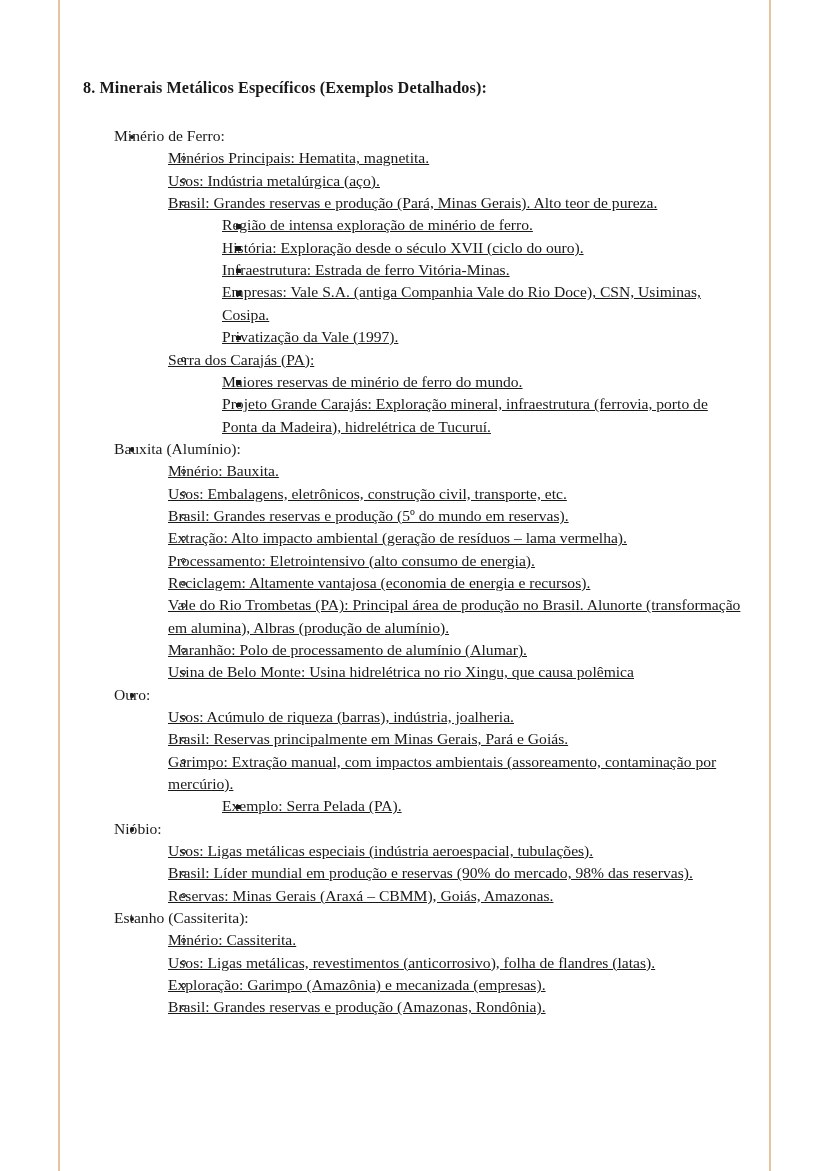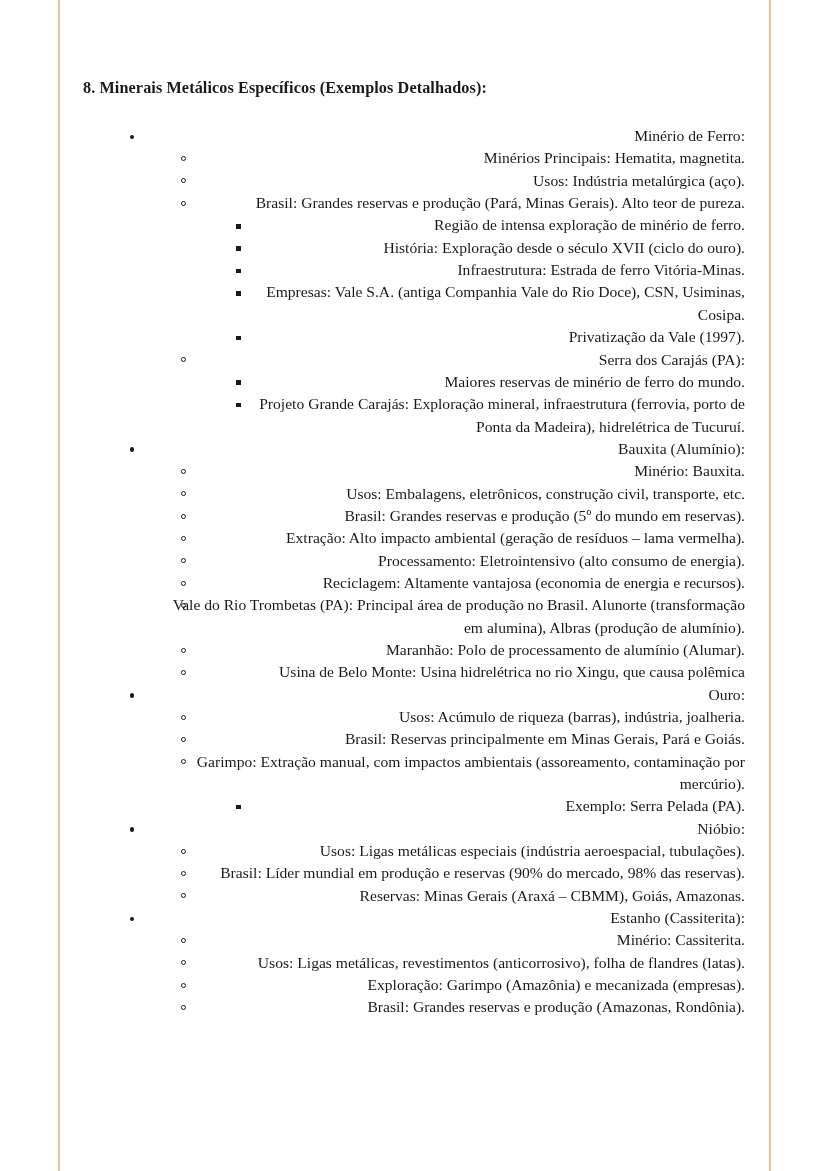--- a/index.html
+++ b/index.html
@@ -70,20 +70,21 @@
     top: 9.5px;
     width: 4.4px;
     height: 4.4px;
     border-radius: 50%;
     background: #1a1a1a;
   }
 
   
   .lvl2 {
     margin: 0;
+    text-decoration: underline;
   }
   .lvl2 > li {
     padding-left: 28px;
     margin-left: 26px;
   }
   .lvl2 > li > .txt::before {
     content: "";
     position: absolute;
     left: 13px;
     top: 8.6px;
@@ -109,21 +110,20 @@
     left: 14px;
     top: 9.5px;
     width: 4.6px;
     height: 4.6px;
     background: #1a1a1a;
   }
 
   .txt {
     display: block;
     position: relative;
-    text-align: right;
   }
 </style>
 </head>
 <body>
 
 <div class="margin-rule left"></div>
 <div class="margin-rule right"></div>
 
 <div class="page">
   <h1 class="doc-heading">8. Minerais Metálicos Específicos (Exemplos Detalhados):</h1>

